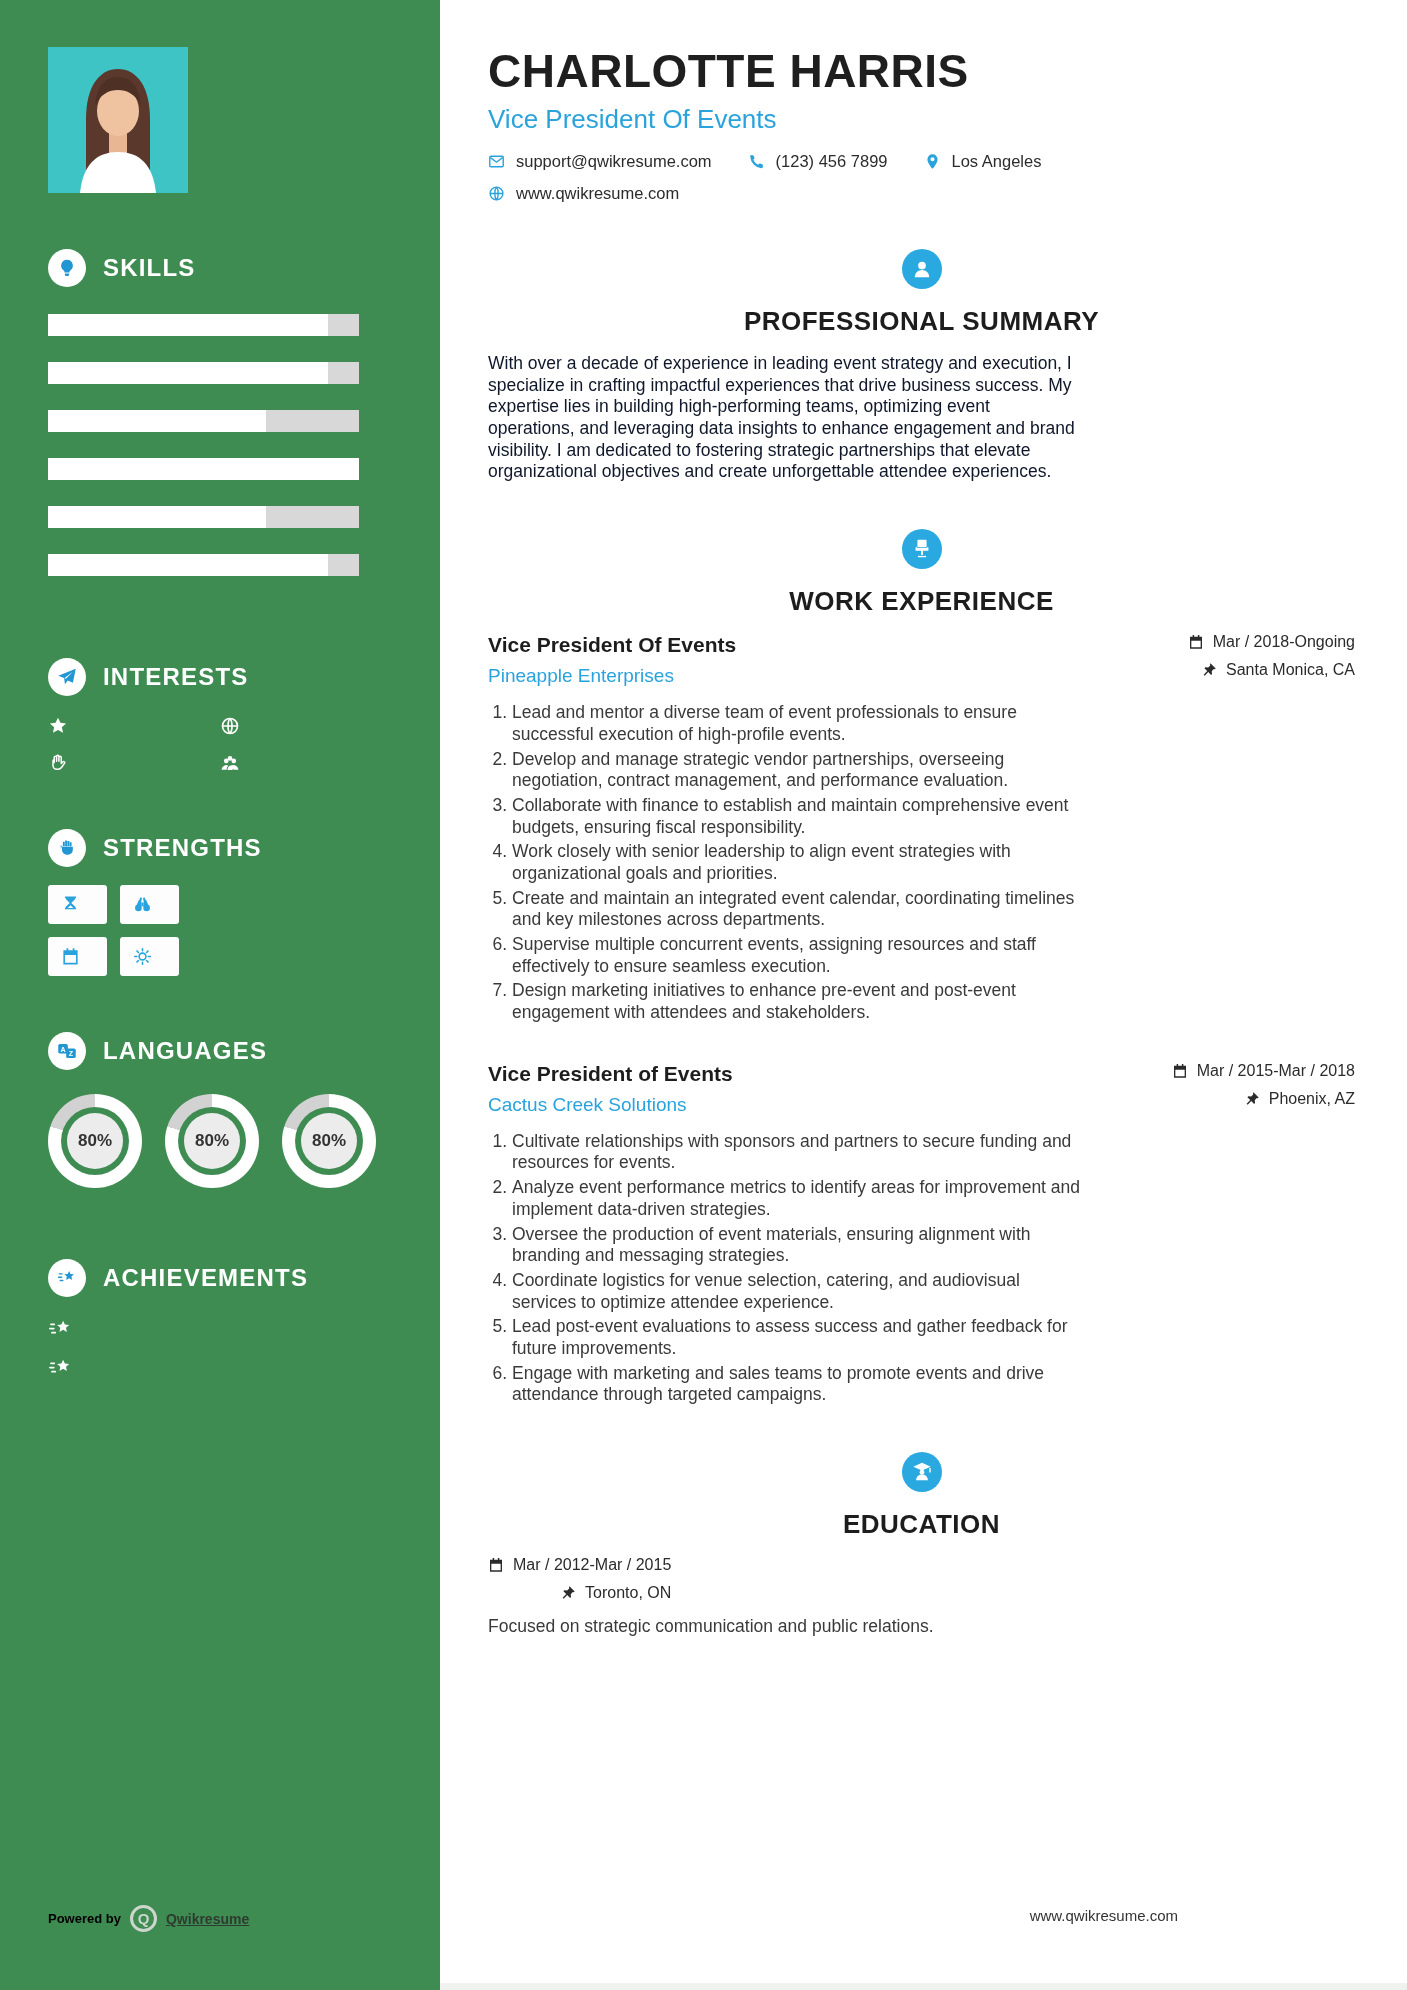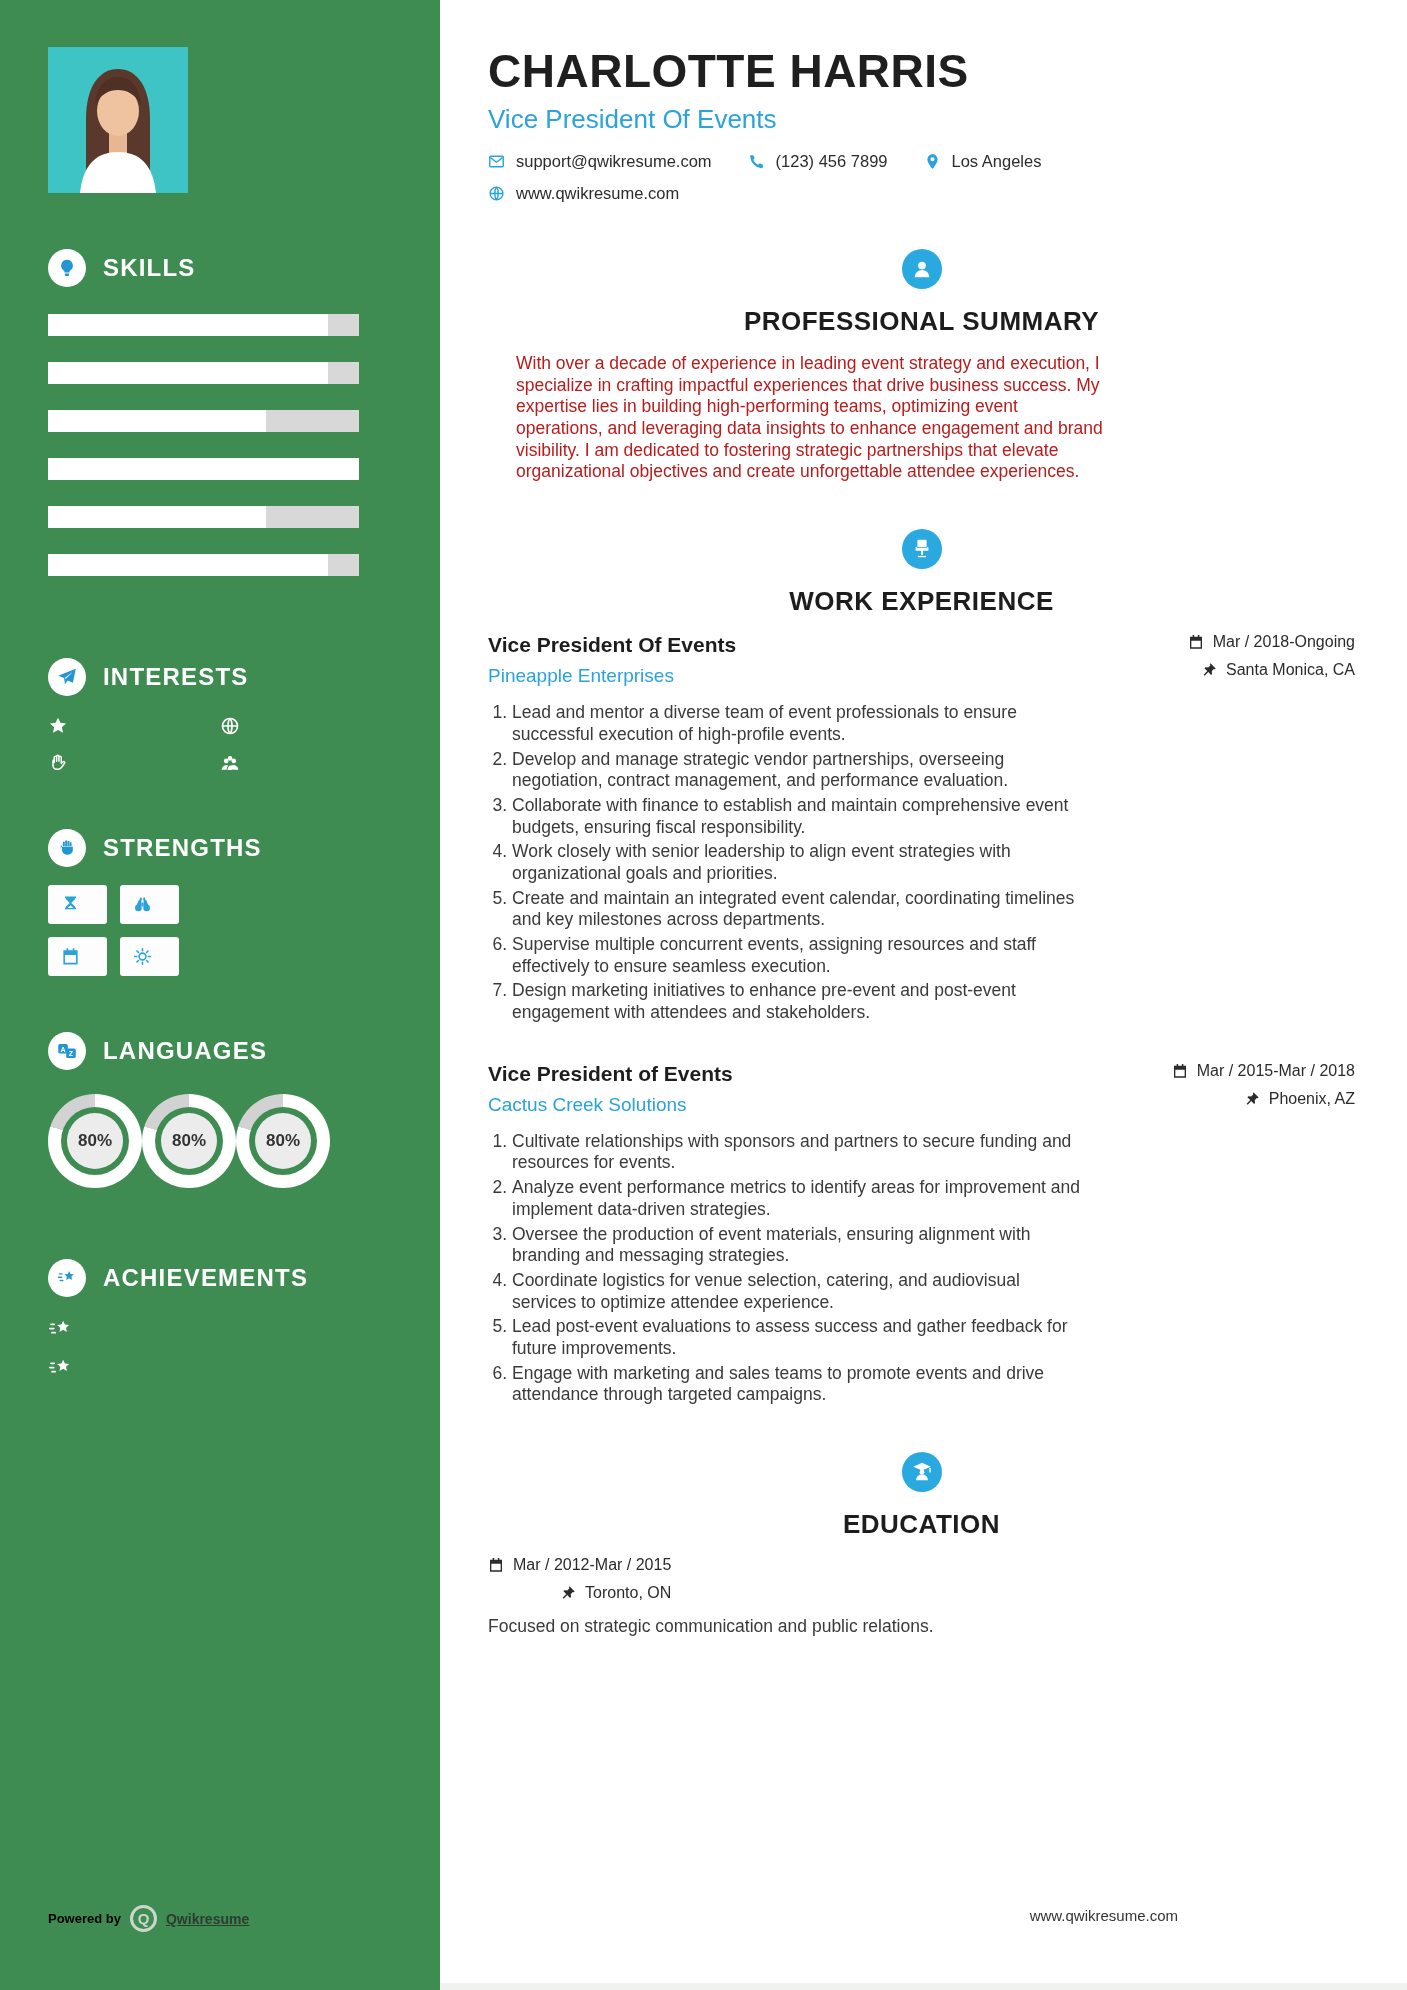--- a/index.html
+++ b/index.html
@@ -26,21 +26,21 @@
   .skill-value { font-size:17px; color:#f4faf5; }
 
   .interests-grid { display:grid; grid-template-columns:172px 1fr; row-gap:15px; column-gap:0; }
   .interest { display:flex; gap:13px; align-items:flex-start; font-size:17.5px; line-height:1.3; color:#eef6ef; }
   .interest .icn { width:20px; height:20px; flex:0 0 20px; margin-top:2px; color:#fff; }
 
   .strengths-grid { display:grid; grid-template-columns:max-content max-content; gap:13px; }
   .strength-card { background:#fdfdfd; border-radius:3px; padding:10px 16px 10px 13px; display:flex; align-items:center; gap:11px; color:#2aa3dc; font-size:17.5px; }
   .strength-card .icn { width:19px; height:19px; flex:0 0 19px; }
 
-  .langs-row { display:flex; margin-top:6px; }
+  .langs-row { display:flex; gap:23px; margin-top:6px; }
   .lang { width:94px; text-align:center; }
   .donut { position:relative; width:94px; height:94px; border-radius:50%; }
   .donut .gapring { position:absolute; inset:13px; border-radius:50%; background:#3e8c52; }
   .donut .core { position:absolute; inset:19px; border-radius:50%; background:#ececec; color:#333; font-weight:bold; font-size:17px; display:flex; align-items:center; justify-content:center; }
   .lang-label { margin-top:15px; font-size:19px; color:#eef6ef; }
 
   .achv { display:flex; gap:14px; margin-bottom:12px; }
   .achv .icn { width:25px; height:25px; flex:0 0 25px; color:#fff; margin-top:2px; }
   .achv-text { font-size:17.5px; line-height:1.3; color:#eef6ef; max-width:300px; }
 
@@ -57,21 +57,21 @@
   .contact-row { display:flex; align-items:center; margin-top:17px; }
   .contact-item { display:flex; align-items:center; gap:11px; margin-right:36px; font-size:16.5px; color:#2c2c2c;text-align:center; }
   .contact-item .icn { width:17px; height:17px; color:#2aa3dc; flex:0 0 17px; }
   .contact-row.second { margin-top:13px; }
 
   .main-sec-head { display:flex; align-items:center; gap:17px; margin:46px 0 16px;flex-direction:column; }
   .badge-b { width:40px; height:40px; border-radius:50%; background:#29a9e0; color:#fff; display:flex; align-items:center; justify-content:center; flex:0 0 40px; }
   .badge-b .icn { width:22px; height:22px; }
   .main-sec-title { font-size:26px; font-weight:bold; letter-spacing:.5px; color:#1d1d1d; }
 
-  .summary-text { max-width:588px; font-size:17.5px; line-height:1.24; color:#b91c1c;margin-left:28px; }
+  .summary-text { max-width:588px; font-size:17.5px; line-height:1.24; color:#0f172a; }
 
   .job { margin-bottom:38px; }
   .job-head { display:flex; justify-content:space-between; align-items:flex-start; }
   .job-name { font-size:21px; font-weight:bold; color:#1d1d1d; }
   .job-company { font-size:19px; color:#2aa3dc; margin-top:8px; cursor:pointer; }
   .job-meta { text-align:right; }
   .meta-item { display:flex; justify-content:flex-end; align-items:center; gap:9px; font-size:16px; color:#2b2b2b; }
   .meta-item + .meta-item { margin-top:10px; }
   .meta-item .icn { width:16px; height:16px; color:#2b2b2b; flex:0 0 16px; }
   .job ol { margin-top:15px; padding-left:24px; max-width:600px; }

